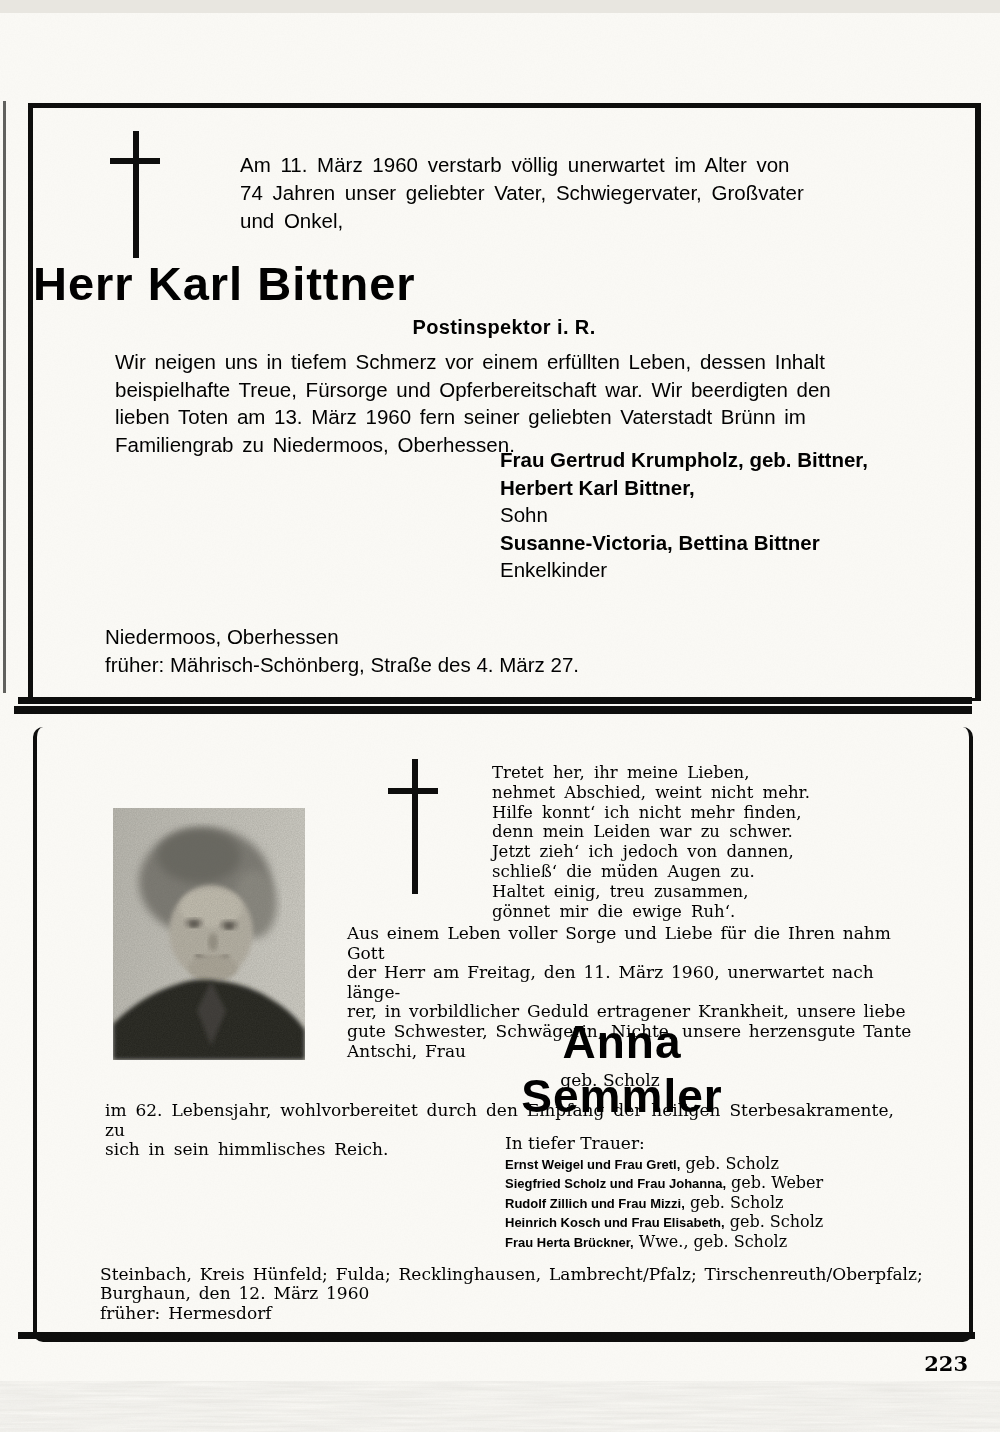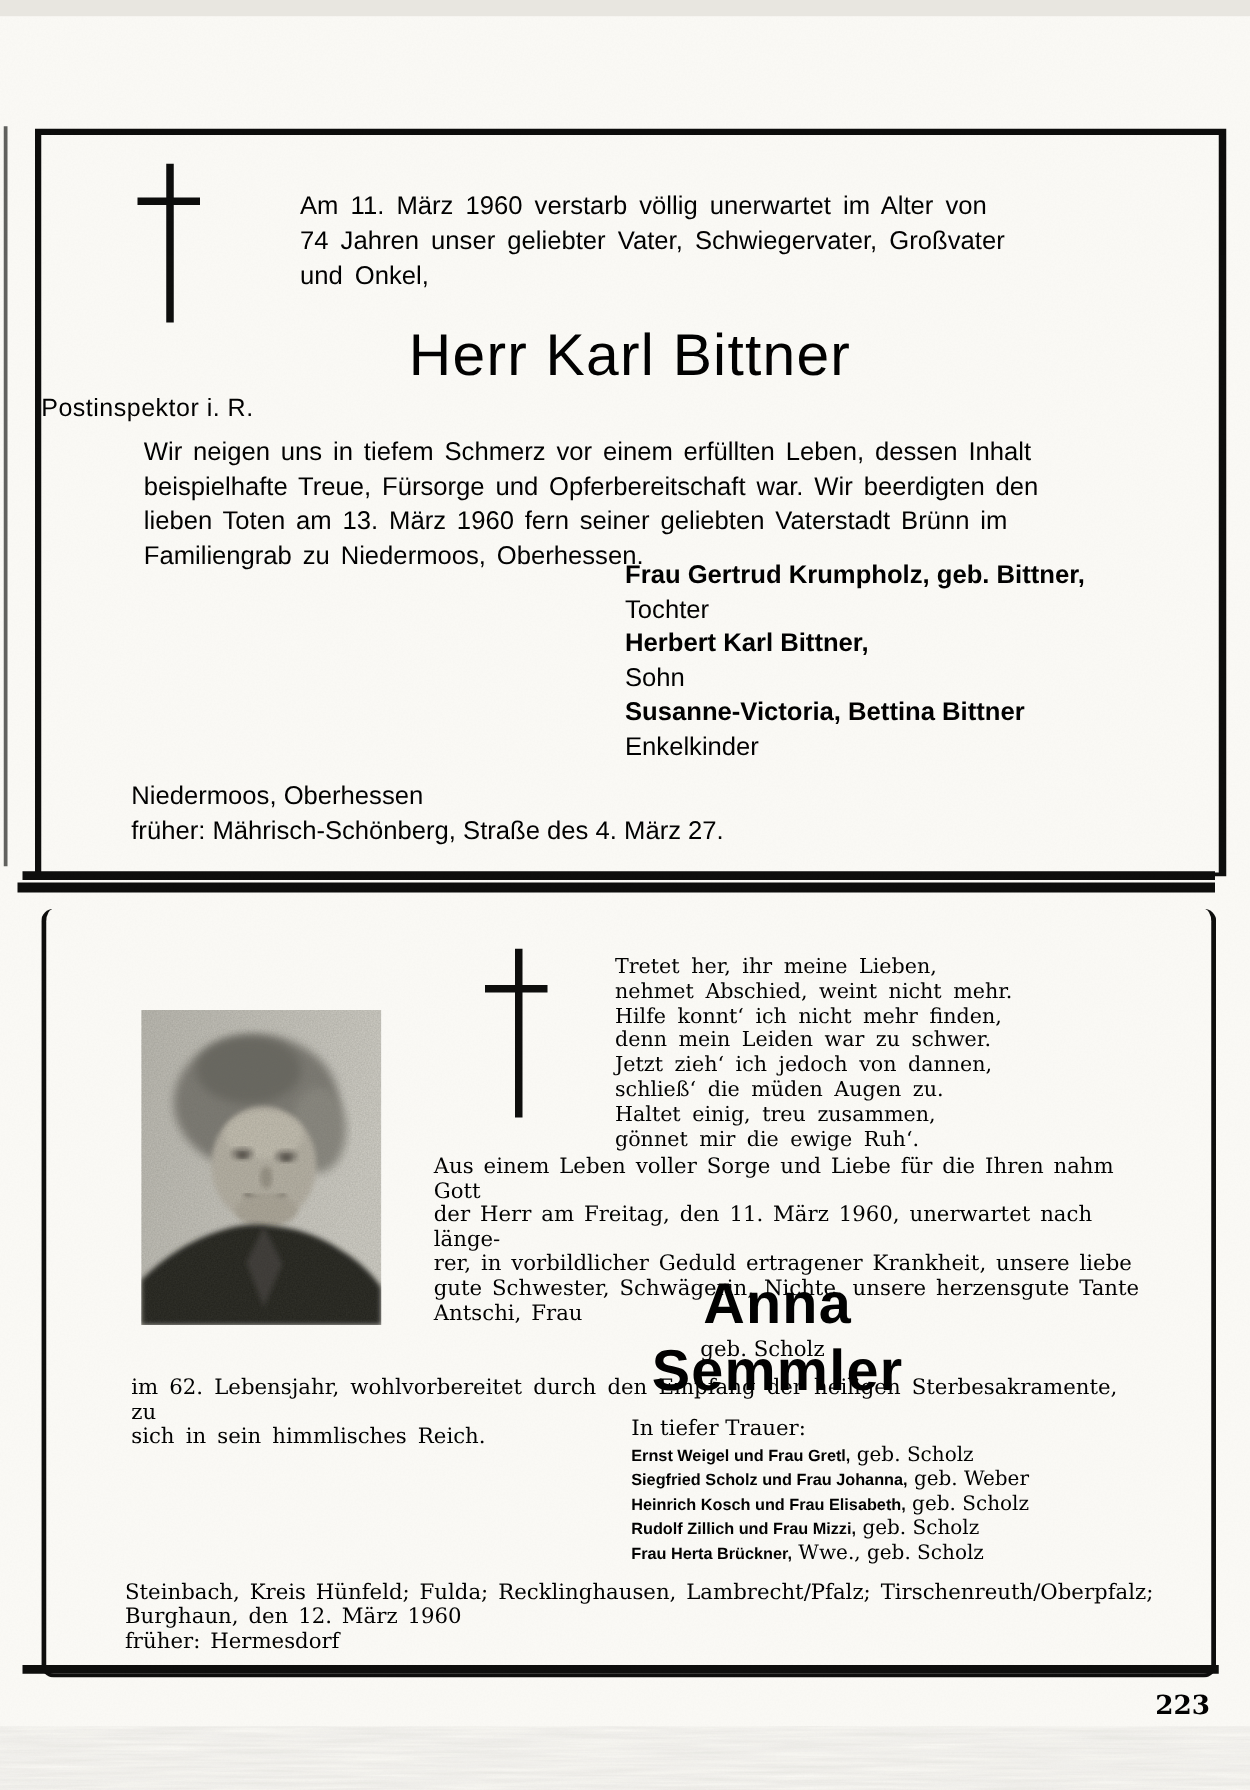--- a/index.html
+++ b/index.html
@@ -23,22 +23,22 @@
 
   
   .cross{position:absolute;}
   .cross .v,.cross .h{position:absolute;background:#0d0d0c;}
 
   
   #cross1{left:77px;top:23px;width:50px;height:127px;}
   #cross1 .v{left:23px;top:0;width:6px;height:127px;}
   #cross1 .h{left:0;top:27px;width:50px;height:6px;}
   #intro1{left:207px;top:43px;width:650px;font-size:20.5px;line-height:28px;word-spacing:4px;}
-  #name1{left:0;top:148px;width:100%;text-align:center;font-size:47px;font-weight:normal;letter-spacing:1px;}
-  #title1{left:0;top:208px;width:100%;font-size:20px;font-weight:normal;letter-spacing:.4px;}
+  #name1{left:0;top:148px;width:100%;font-size:47px;font-weight:bold;letter-spacing:1px;}
+  #title1{left:0;top:208px;width:100%;text-align:center;font-size:20px;font-weight:bold;letter-spacing:.4px;}
   #body1{left:82px;top:240px;width:800px;font-size:20.5px;line-height:27.5px;word-spacing:3px;}
   #mourners1{left:467px;top:338px;font-size:20.5px;line-height:27.5px;}
   #mourners1 .nm{font-weight:bold;}
   #addr1{left:72px;top:515px;font-size:20.5px;line-height:27.5px;}
 
   
   #cross2{left:351px;top:32px;width:50px;height:135px;}
   #cross2 .v{left:24px;top:0;width:6px;height:135px;}
   #cross2 .h{left:0;top:29px;width:50px;height:6px;}
   #poem{left:455px;top:36px;width:360px;font-size:16.5px;line-height:19.8px;word-spacing:4px;}
@@ -79,21 +79,20 @@
 
     <div class="abs" id="title1">Postinspektor i. R.</div>
 
     <div class="abs pre" id="body1">Wir neigen uns in tiefem Schmerz vor einem erfüllten Leben, dessen Inhalt
 beispielhafte Treue, Fürsorge und Opferbereitschaft war. Wir beerdigten den
 lieben Toten am 13. März 1960 fern seiner geliebten Vaterstadt Brünn im
 Familiengrab zu Niedermoos, Oberhessen.</div>
 
     <div class="abs" id="mourners1">
       <div class="nm">Frau Gertrud Krumpholz, geb. Bittner,</div>
-      <div>          <span>Tochter</span></div>
       <div class="nm">Herbert Karl Bittner,</div>
       <div>          <span>Sohn</span></div>
       <div class="nm">Susanne-Victoria, Bettina Bittner</div>
       <div>          <span>Enkelkinder</span></div>
     </div>
 
     <div class="abs" id="addr1">
       <div>Niedermoos, Oberhessen</div>
       <div>früher: Mährisch-Schönberg, Straße des 4. März 27.</div>
     </div>
@@ -165,22 +164,22 @@
     <div class="abs" id="birth2">geb. Scholz</div>
 
     <div class="abs pre" id="body2b">im 62. Lebensjahr, wohlvorbereitet durch den Empfang der heiligen Sterbesakramente, zu
 sich in sein himmlisches Reich.</div>
 
     <div class="abs" id="grief2">In tiefer Trauer:</div>
 
     <div class="abs" id="mourners2">
       <div><span class="nm">Ernst Weigel und Frau Gretl,</span><span class="sx"> geb. Scholz</span></div>
       <div><span class="nm">Siegfried Scholz und Frau Johanna,</span><span class="sx"> geb. Weber</span></div>
+      <div><span class="nm">Rudolf Zillich und Frau Mizzi,</span><span class="sx"> geb. Scholz</span></div>
       <div><span class="nm">Heinrich Kosch und Frau Elisabeth,</span><span class="sx"> geb. Scholz</span></div>
-      <div><span class="nm">Rudolf Zillich und Frau Mizzi,</span><span class="sx"> geb. Scholz</span></div>
       <div><span class="nm">Frau Herta Brückner,</span><span class="sx"> Wwe., geb. Scholz</span></div>
     </div>
 
     <div class="abs" id="addr2">
       <div>Steinbach, Kreis Hünfeld; Fulda; Recklinghausen, Lambrecht/Pfalz; Tirschenreuth/Oberpfalz;</div>
       <div>Burghaun, den 12. März 1960</div>
       <div>früher: Hermesdorf</div>
     </div>
   </div>
 

